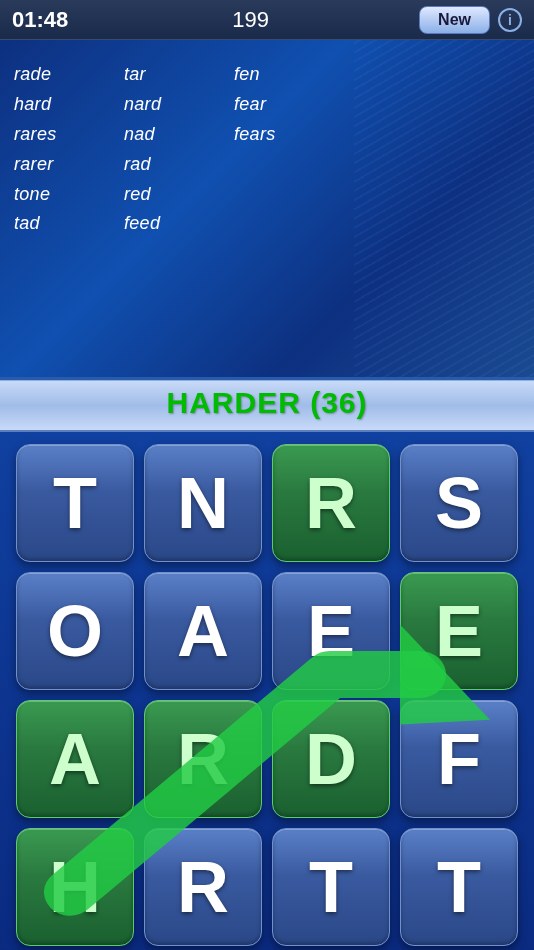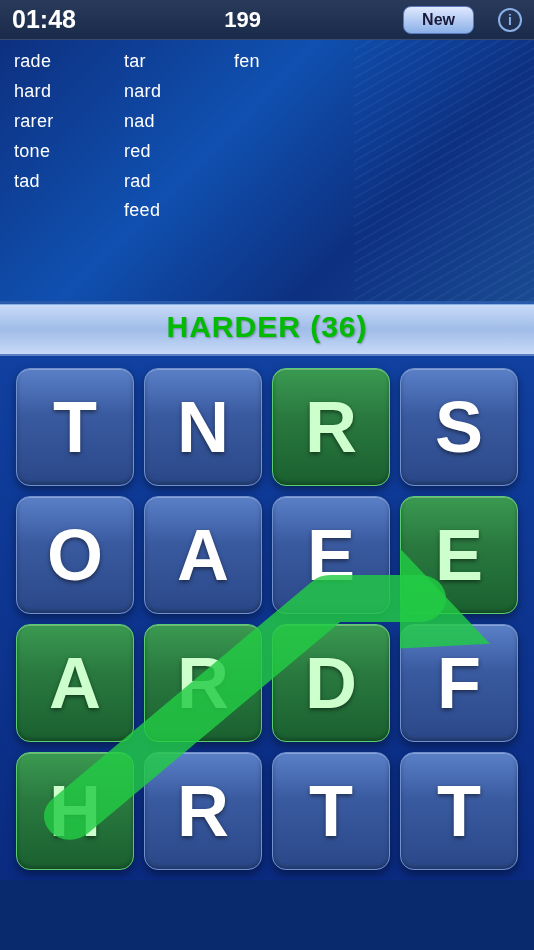--- a/index.html
+++ b/index.html
@@ -18,37 +18,37 @@
       align-items: center;
       justify-content: space-between;
       background: linear-gradient(180deg, #2a3a5a 0%, #1a2a4a 100%);
       height: 40px;
       padding: 0 12px;
       border-bottom: 1px solid #3a4a6a;
     }
 
     #timer {
       color: #fff;
-      font-size: 25px;
+      font-size: 22px;
       font-weight: bold;
       font-variant-numeric: tabular-nums;
       min-width: 70px;
     }
 
     #score {
       color: #fff;
       font-size: 22px;
-      font-weight: bold;
+      font-weight: normal;
       text-align: right;
     }
 
     #top-right {
       display: flex;
       align-items: center;
-      gap: 24px;
+      gap: 8px;
     }
 
     #new-button {
       background: linear-gradient(180deg, #e0e8ff 0%, #8ab0e8 100%);
       border: 1px solid #5a7ac0;
       border-radius: 8px;
       padding: 4px 18px;
       font-size: 16px;
       font-weight: bold;
       color: #1a1a3a;
@@ -66,25 +66,26 @@
       justify-content: center;
       font-size: 14px;
       font-weight: bold;
       cursor: pointer;
       background: transparent;
     }
 
     
     #word-list-area {
       background: linear-gradient(135deg, #0d3080 0%, #1050b0 40%, #0d3080 70%, #1a4a90 100%);
-      height: 264px;
+      height: 340px;
       position: relative;
       overflow: hidden;
-      padding: 8px 14px;
+      padding: 21px 14px;
       border-bottom: 3px solid #2a5aaa;
+      font-style: italic;
     }
 
     
     #word-list-area::after {
       content: '';
       position: absolute;
       top: 0; right: -40px; bottom: 0;
       width: 220px;
       background: repeating-linear-gradient(
         -30deg,
@@ -219,34 +220,37 @@
       <span>i</span>
     </div>
   </div>
 </div>
 
 <div id="word-list-area">
   <div class="word-columns">
     <div class="word-col" id="col1">
         <div class="word-item">rade</div>
         <div class="word-item">hard</div>
+        <div class="word-item">rares</div>
         <div class="word-item">rarer</div>
         <div class="word-item">tone</div>
         <div class="word-item">tad</div>
       </div>
     <div class="word-col" id="col2">
         <div class="word-item">tar</div>
         <div class="word-item">nard</div>
         <div class="word-item">nad</div>
+        <div class="word-item">rad</div>
         <div class="word-item">red</div>
-        <div class="word-item">rad</div>
         <div class="word-item">feed</div>
       </div>
     <div class="word-col" id="col3">
         <div class="word-item">fen</div>
+        <div class="word-item">fear</div>
+        <div class="word-item">fears</div>
       </div>
   </div>
 </div>
 
 <div id="harder-label">
   <span id="harder-text">HARDER (36)</span>
 </div>
 
 <div id="grid-container">
   <div id="letter-grid">

